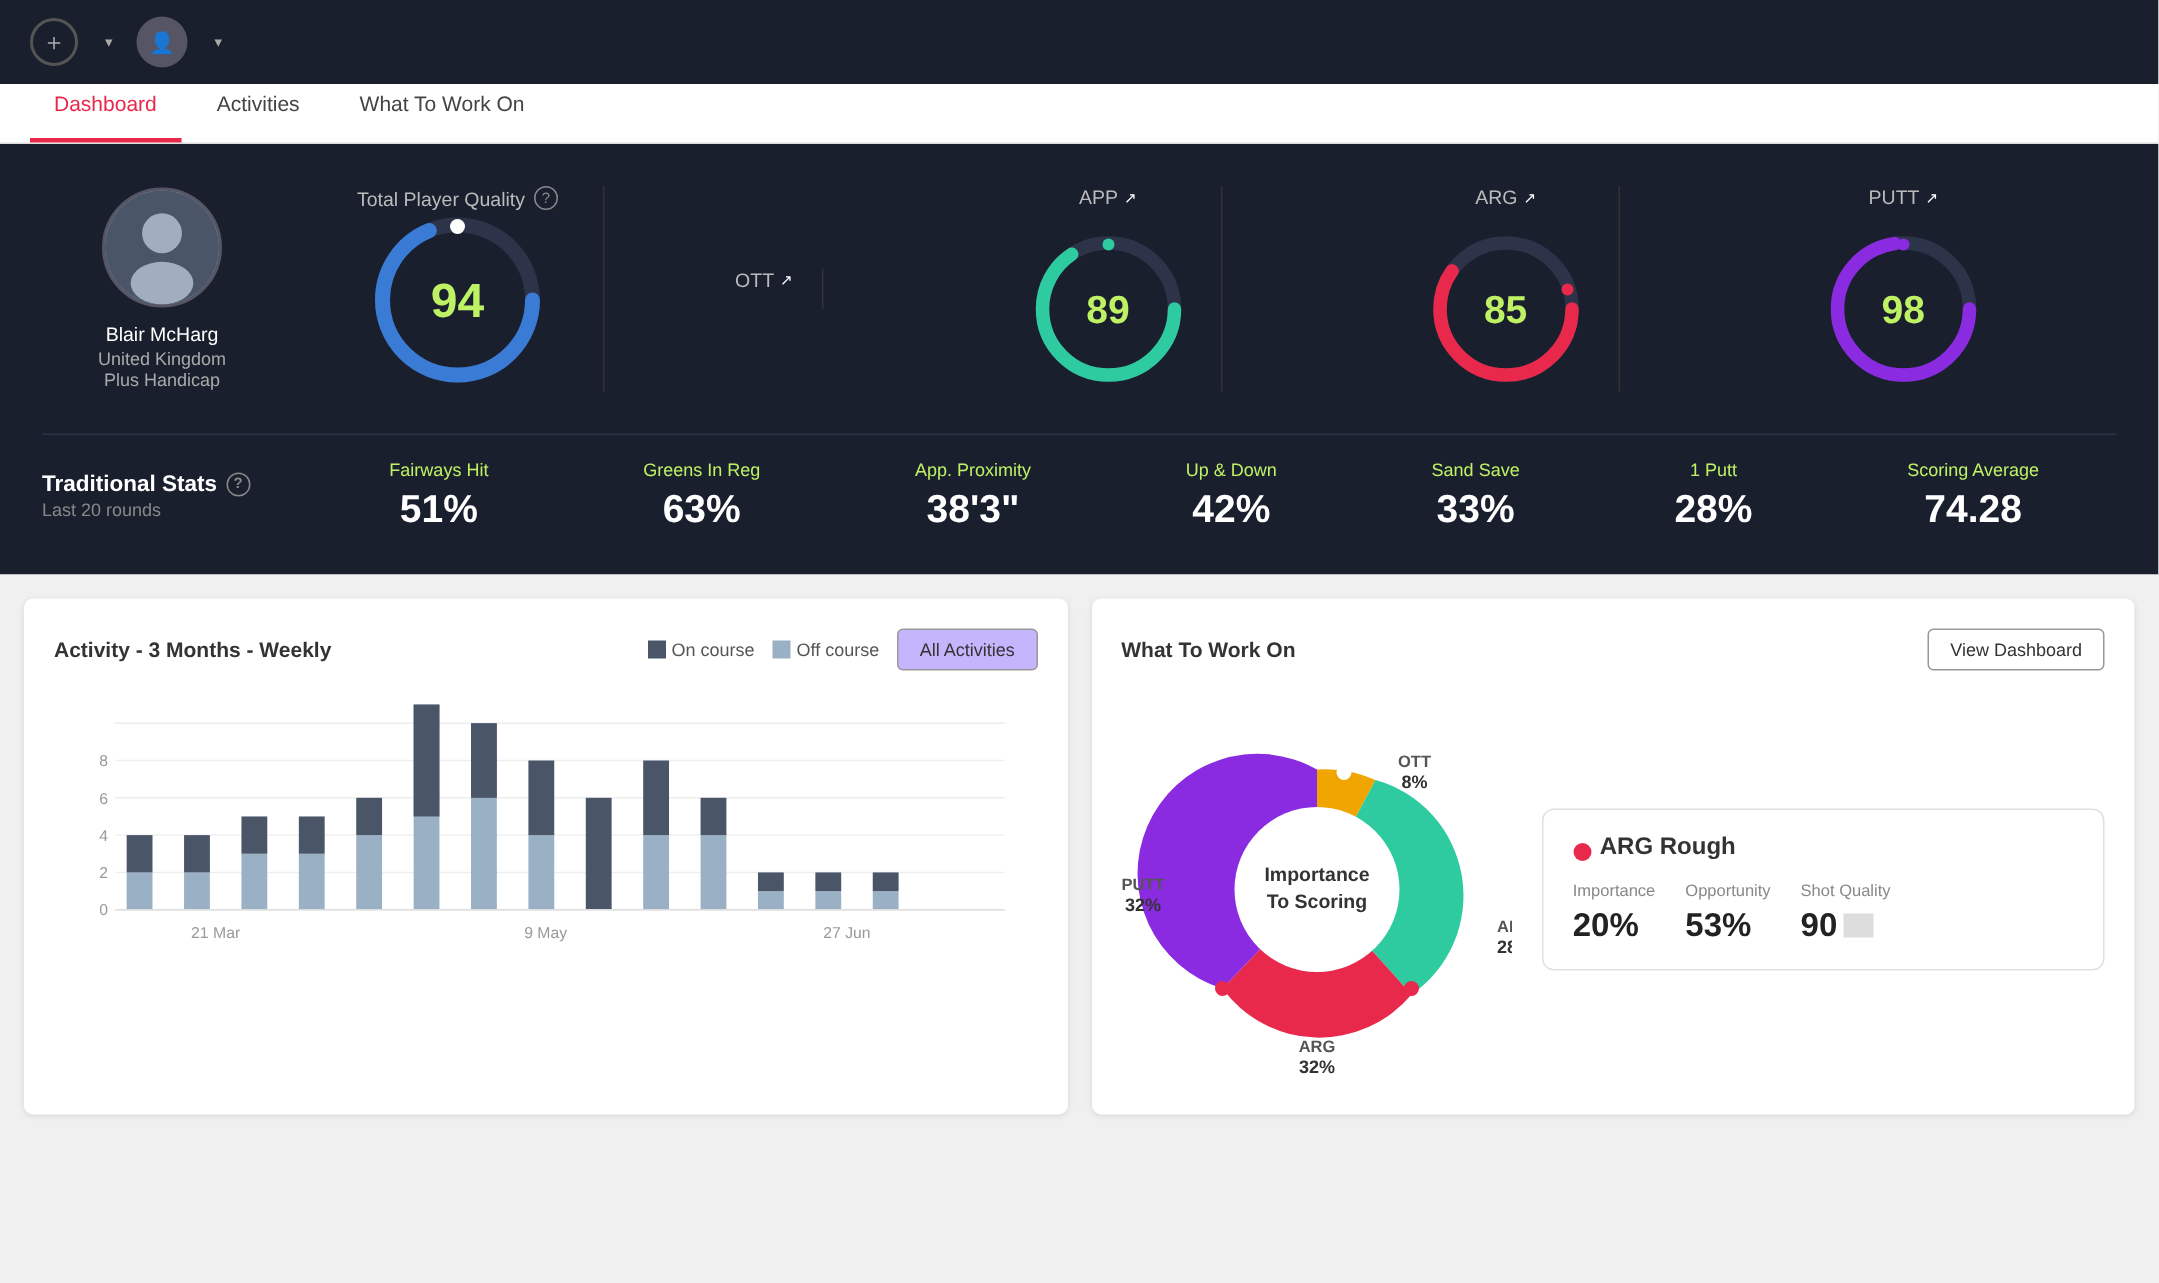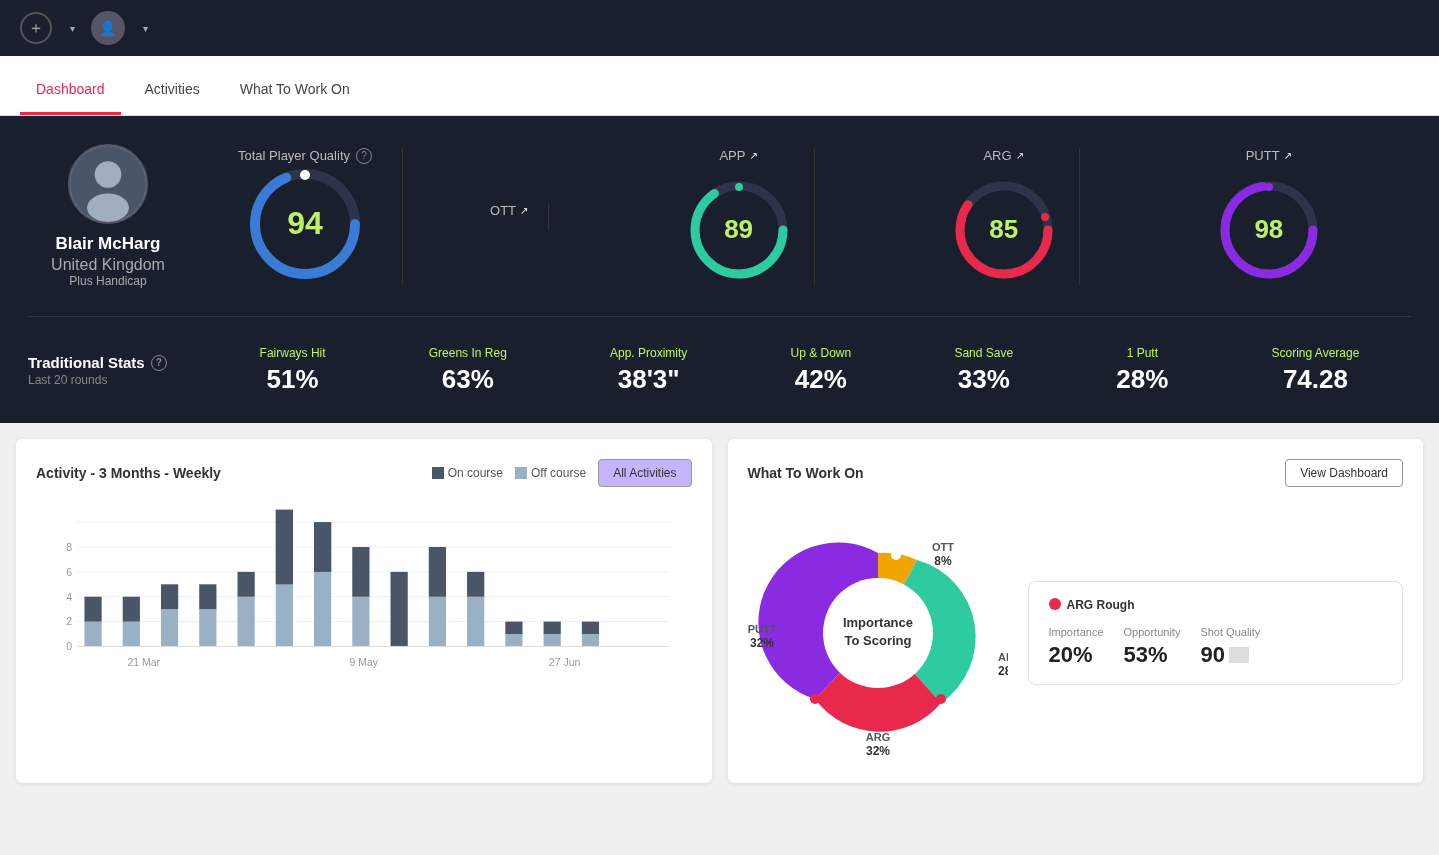--- a/index.html
+++ b/index.html
@@ -57,21 +57,21 @@
     }
     .header-dropdown-arrow { color: #aaa; font-size: 10px; margin-left: 2px; }
 
     
     .nav-tabs {
       background: #fff;
       display: flex;
       align-items: flex-end;
       padding: 0 20px;
       border-bottom: 1px solid #ddd;
-      height: 60px;
+      height: 40px;
     }
     .nav-tab {
       padding: 12px 16px;
       font-size: 14px;
       color: #444;
       cursor: pointer;
       border-bottom: 3px solid transparent;
       margin-right: 8px;
       text-decoration: none;
       display: block;
@@ -106,22 +106,22 @@
       height: 80px;
       border-radius: 50%;
       background: #778899;
       overflow: hidden;
       margin-bottom: 10px;
       border: 2px solid #556;
       display: flex; align-items: center; justify-content: center;
       font-size: 30px;
       color: #ccc;
     }
-    .player-name { color: #fff; font-size: 17px; font-weight: 700; text-align: center; }
-    .player-country { color: #aaa; font-size: 16px; text-align: center; margin-top: 2px; }
+    .player-name { color: #fff; font-size: 13px; font-weight: 400; text-align: center; }
+    .player-country { color: #aaa; font-size: 12px; text-align: center; margin-top: 2px; }
     .player-handicap { color: #aaa; font-size: 12px; text-align: center; }
 
     .quality-section {
       flex: 1;
       display: flex;
       gap: 0;
     }
     .quality-main {
       display: flex;
       flex-direction: column;
@@ -183,21 +183,21 @@
       display: flex;
       align-items: center;
       gap: 4px;
     }
     .trend-arrow { font-size: 10px; color: #fff; }
 
     
     .traditional-stats {
       display: flex;
       align-items: center;
-      padding-top: 29px;
+      padding-top: 16px;
       border-top: 1px solid #2d3348;
     }
     .trad-label-section {
       min-width: 160px;
       margin-right: 20px;
     }
     .trad-label { color: #fff; font-size: 15px; font-weight: 600; display: flex; align-items: center; gap: 6px; }
     .trad-sublabel { color: #888; font-size: 12px; margin-top: 2px; }
     .trad-stats-values {
       flex: 1;
@@ -289,26 +289,26 @@
       flex-shrink: 0;
     }
 
     .detail-card {
       border: 1px solid #e0e0e0;
       border-radius: 8px;
       padding: 16px 20px;
       flex: 1;
     }
     .detail-card-title {
-      font-size: 12px;
+      font-size: 16px;
       font-weight: 600;
       color: #333;
       margin-bottom: 14px;
       display: flex;
-      align-items: flex-start;
+      align-items: flex-end;
       gap: 6px;
     }
     .arg-dot {
       width: 12px; height: 12px;
       border-radius: 50%;
       background: #e8294c;
       display: inline-block;
     }
     .detail-metrics {
       display: flex;

